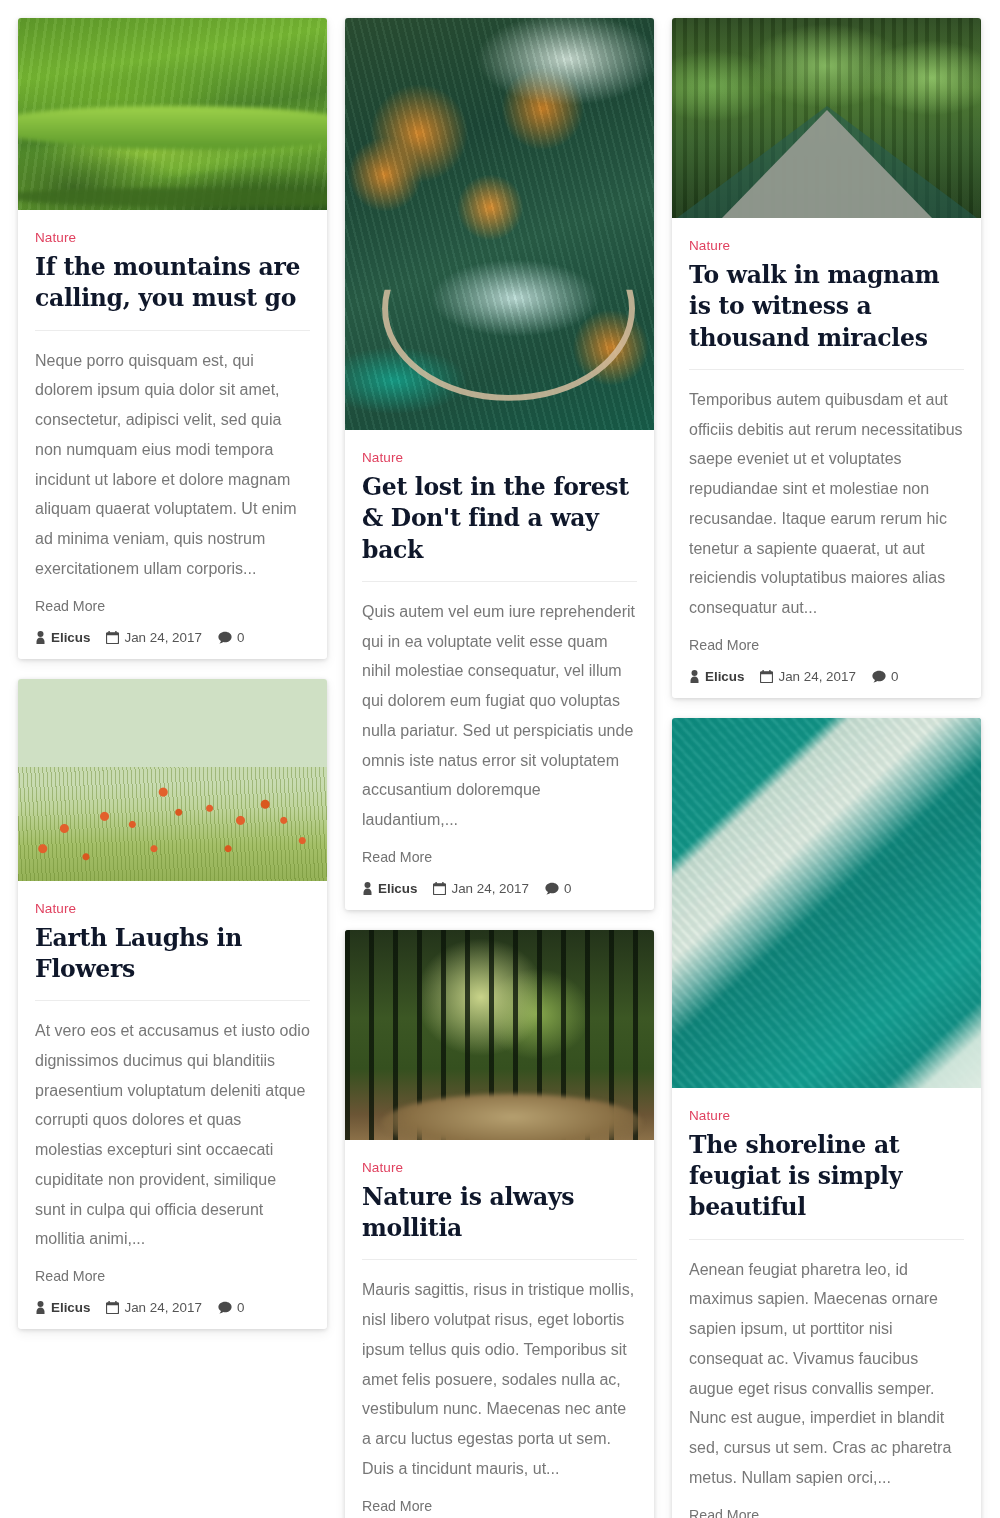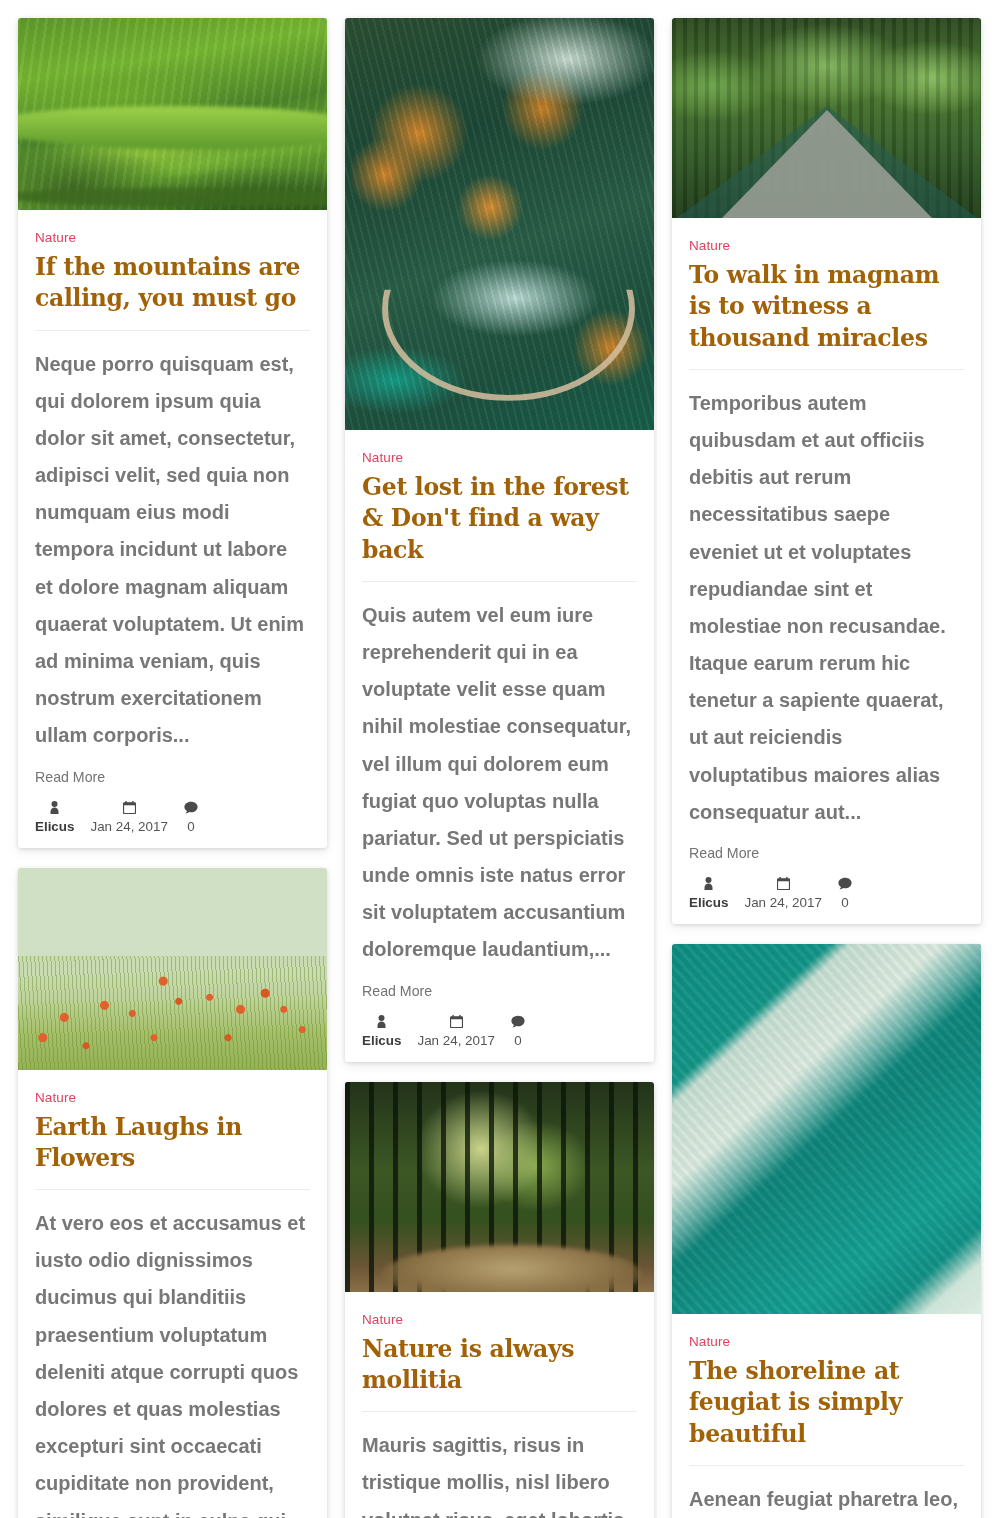--- a/index.html
+++ b/index.html
@@ -58,57 +58,56 @@
     display: inline-block;
     color: #e0415f;
     font-size: 13.5px;
     letter-spacing: .1px;
     margin-bottom: 7px;
   }
 
   .title {
     font-family: "DejaVu Serif", "Liberation Serif", serif;
     font-weight: 700;
-    color: #a16207;
+    color: #0f172a;
     font-size: 23.5px;
     line-height: 1.33;
     letter-spacing: -0.3px;
     margin-bottom: 15px;
   }
 
   .rule {
     border: 0;
     border-top: 1px solid #ececec;
     margin: 0 0 15px 0;
   }
 
   .excerpt {
     color: #777777;
-    font-size: 20px;
+    font-size: 16px;
     line-height: 1.86;
     margin-bottom: 13px;
-    font-weight: bold;
   }
 
   .readmore {
     display: inline-block;
     color: #737373;
     font-size: 14.2px;
     text-decoration: none;
     margin-bottom: 16px;
   }
 
   .meta {
     display: flex;
     align-items: center;
     gap: 16px;
     font-size: 13.4px;
     color: #555555;
   }
-  .meta .item { display: flex; align-items: center; gap: 5px; flex-direction: column; }
+  .meta .item { display: flex; align-items: center; gap: 5px; }
   .meta .author { font-weight: 700; color: #3c3c3c; }
   .meta svg { display: block; fill: #4a4a4a; }
 
   
   .loadmore-wrap {
     position: absolute;
     top: 1455px;
     left: 0;
     width: 1000px;
     text-align: center;

